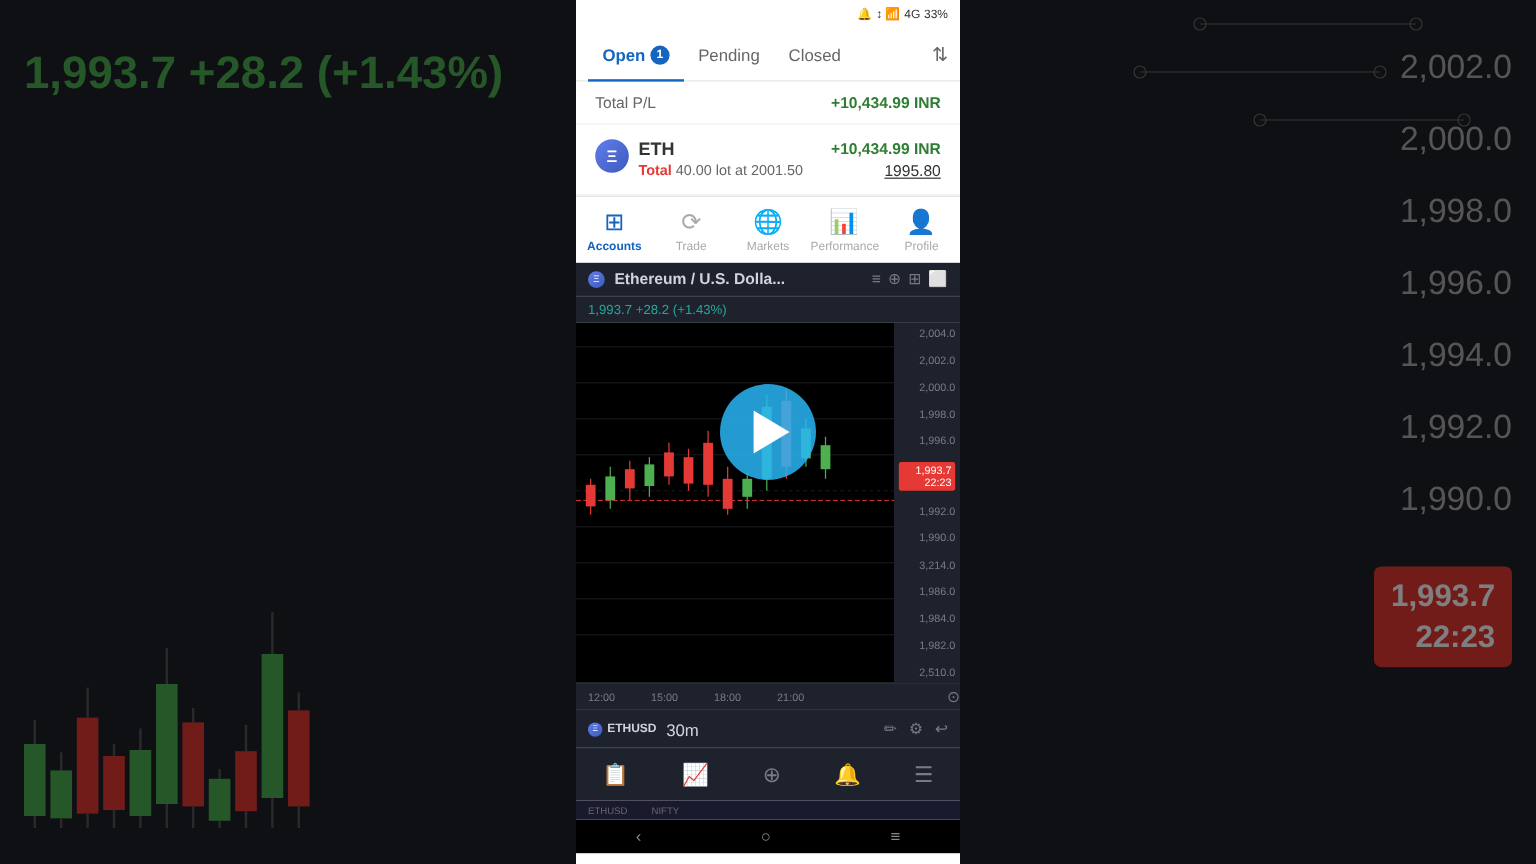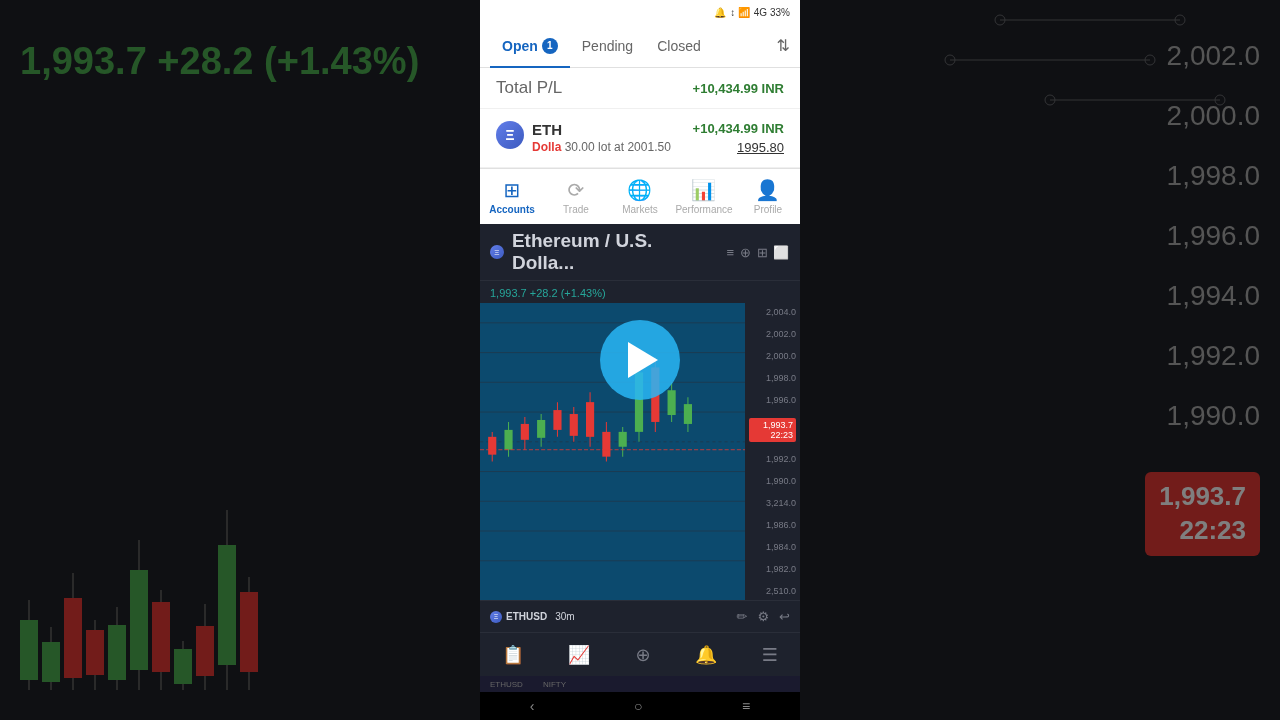--- a/index.html
+++ b/index.html
@@ -165,21 +165,21 @@
     .total-pl {
       background: #fff;
       padding: 10px 16px;
       display: flex;
       justify-content: space-between;
       align-items: center;
       border-bottom: 1px solid #f0f0f0;
       flex-shrink: 0;
     }
     .total-pl-label {
-      font-size: 17px;
+      font-size: 13px;
       color: #666;
     }
     .total-pl-value {
       font-size: 13px;
       font-weight: 700;
       color: #2e7d32;
     }
 
     
     .trade-item {
@@ -232,42 +232,42 @@
     .nav-label.active { color: #1565c0; font-weight: 600; }
     .chart-header {
       background: #1e222d;
       padding: 6px 10px;
       display: flex;
       align-items: center;
       gap: 8px;
       border-bottom: 1px solid #2a2e39;
     }
     .chart-symbol {
-      font-size: 19px;
+      font-size: 13px;
       color: #d1d4dc;
       font-weight: 600;
     }
     .chart-price-info {
       font-size: 11px;
       color: #26a69a;
     }
     .chart-tools {
       margin-left: auto;
       display: flex;
       gap: 6px;
     }
     .chart-tool-btn {
       color: #787b86;
       font-size: 13px;
       cursor: pointer;
     }
     .chart-inner {
       position: relative;
       height: 300px;
-      background: #0c4a6e;
+      background: #000000;
       overflow: hidden;
     }
     .chart-scale {
       position: absolute;
       right: 0;
       top: 0; bottom: 0;
       width: 55px;
       background: #1e222d;
       display: flex;
       flex-direction: column;
@@ -313,21 +313,21 @@
       background: #1e222d;
       height: 32px;
       display: flex;
       align-items: center;
       padding: 0 10px;
       gap: 8px;
       border-top: 1px solid #2a2e39;
     }
     .coin-info { display: flex; align-items: center; gap: 4px; }
     .coin-label { font-size: 10px; color: #d1d4dc; font-weight: 600; }
-    .timeframe-label { font-size: 10px; color: #d1d4dc; }
+    .timeframe-label { font-size: 14px; color: #d1d4dc; }
     .chart-action-icons { margin-left: auto; display: flex; gap: 10px; }
     .chart-action-icon { color: #787b86; font-size: 13px; cursor: pointer; }
 
     
     .phone-bottom-toolbar {
       background: #1e222d;
       height: 44px;
       display: flex;
       align-items: center;
       justify-content: space-around;
@@ -511,22 +511,22 @@
     <span class="total-pl-label">Total P/L</span>
     <span class="total-pl-value">+10,434.99 INR</span>
   </div>
 
   <div class="trade-item">
     <div class="trade-left">
       <div class="eth-icon">Ξ</div>
       <div class="trade-info">
         <div class="trade-symbol">ETH</div>
         <div class="trade-detail">
-          <span class="sell">Dolla</span>
-          <span>30.00 lot</span>
+          <span class="sell">Total</span>
+          <span>40.00 lot</span>
           <span>at</span>
           <span>2001.50</span>
         </div>
       </div>
     </div>
     <div class="trade-right">
       <div class="trade-pnl">+10,434.99 INR</div>
       <div class="trade-price">1995.80</div>
     </div>
   </div>
@@ -635,20 +635,27 @@
       <span class="chart-price-label">1,992.0</span>
       <span class="chart-price-label">1,990.0</span>
       <span class="chart-price-label">3,214.0</span>
       <span class="chart-price-label">1,986.0</span>
       <span class="chart-price-label">1,984.0</span>
       <span class="chart-price-label">1,982.0</span>
       <span class="chart-price-label">2,510.0</span>
     </div>
   </div>
 
+  <div class="time-axis">
+    <span class="time-label">12:00</span>
+    <span class="time-label">15:00</span>
+    <span class="time-label">18:00</span>
+    <span class="time-label">21:00</span>
+    <span class="chart-action-icon" style="margin-left:auto;">⊙</span>
+  </div>
 
   <div class="chart-bottom-bar">
     <div class="coin-info">
       <div style="width:12px;height:12px;background:linear-gradient(135deg,#627eea,#3c5abf);border-radius:50%;font-size:7px;color:white;display:flex;align-items:center;justify-content:center;">Ξ</div>
       <span class="coin-label">ETHUSD</span>
     </div>
     <span class="timeframe-label">30m</span>
     <div class="chart-action-icons">
       <span class="chart-action-icon">✏</span>
       <span class="chart-action-icon">⚙</span>

